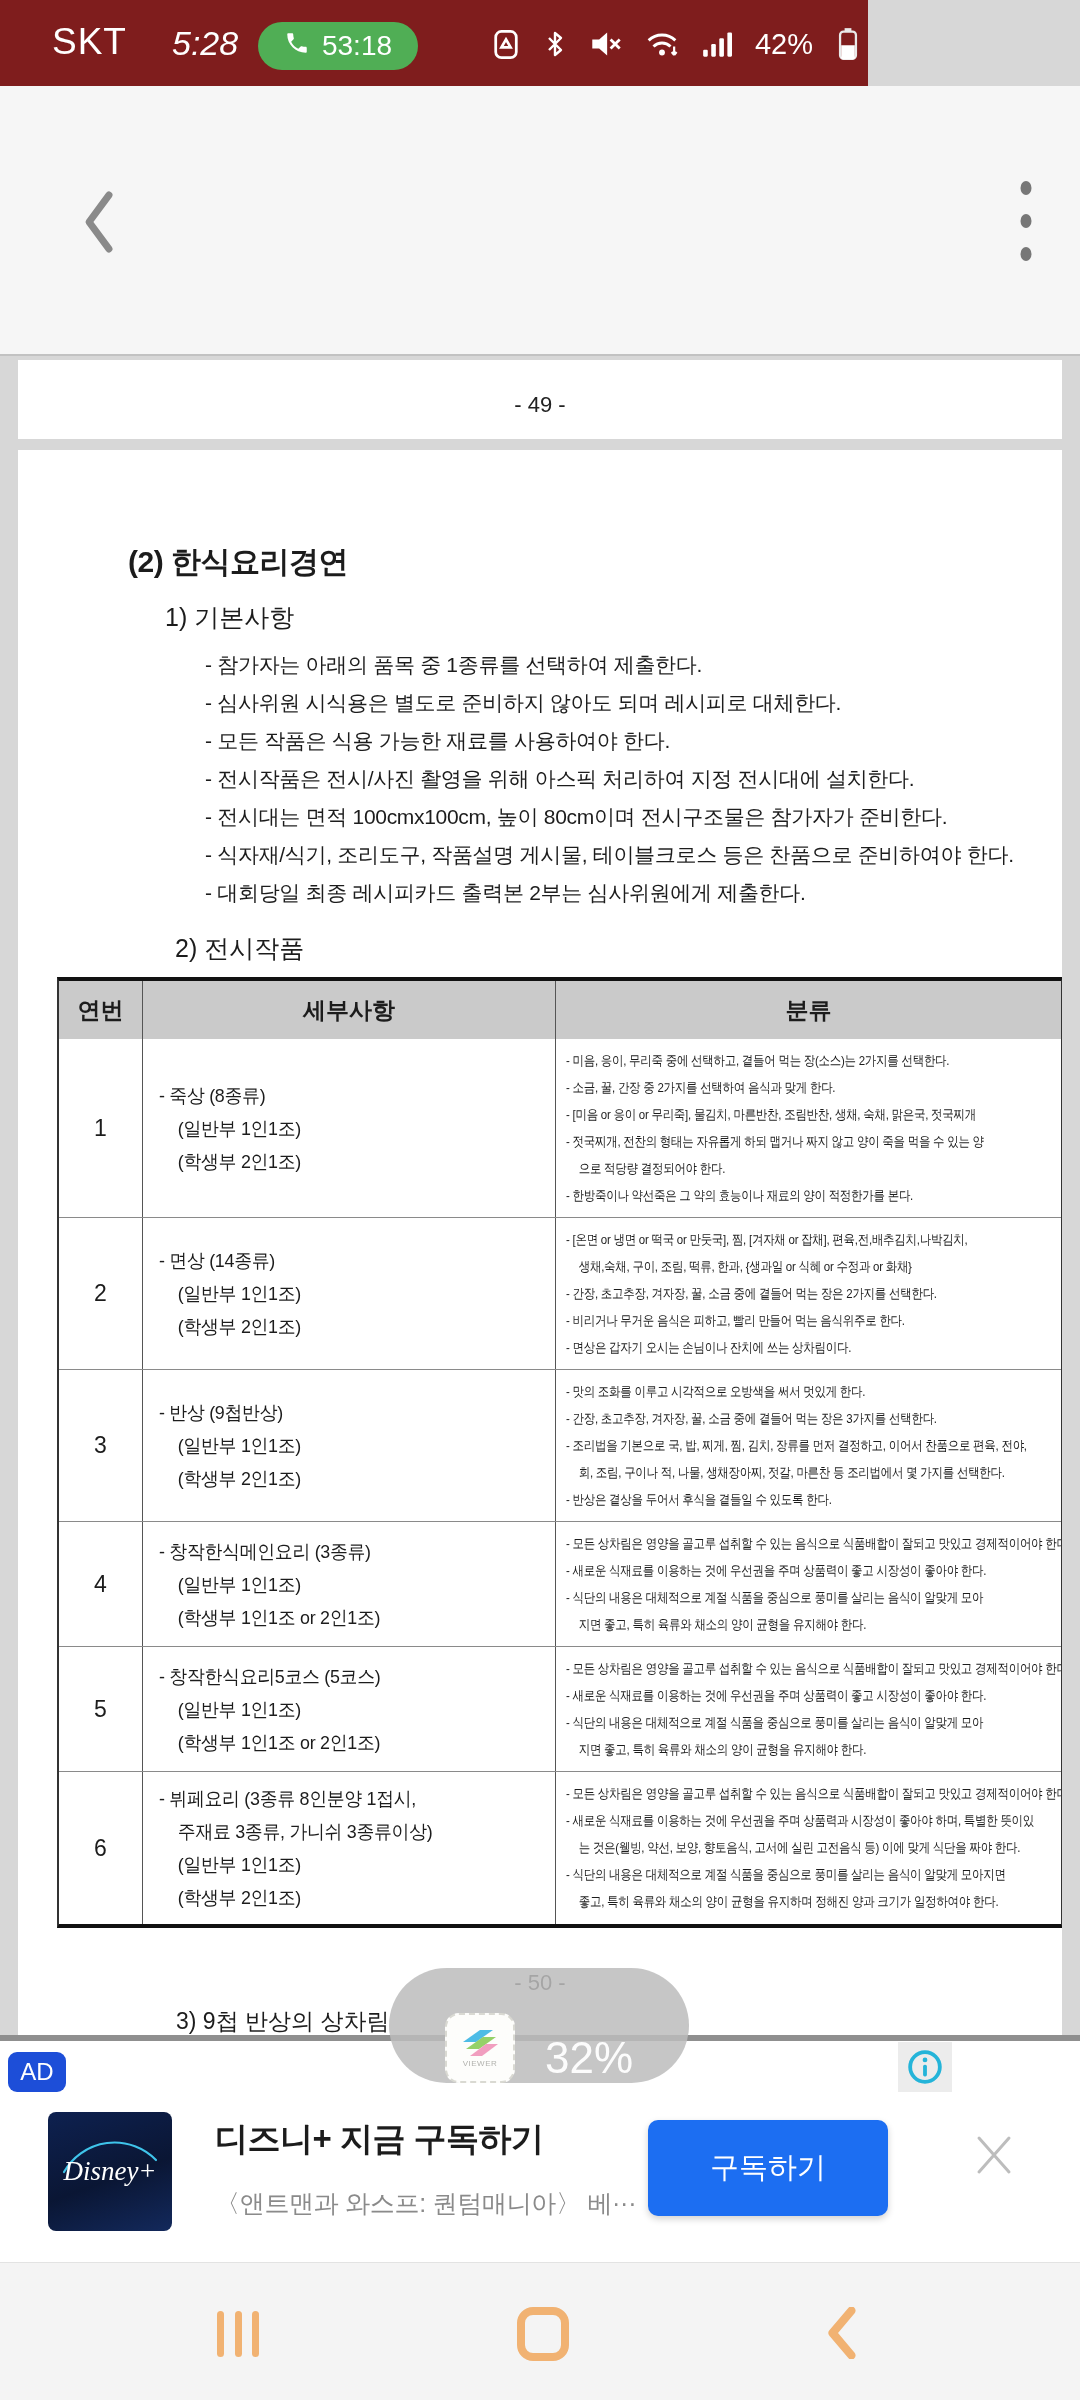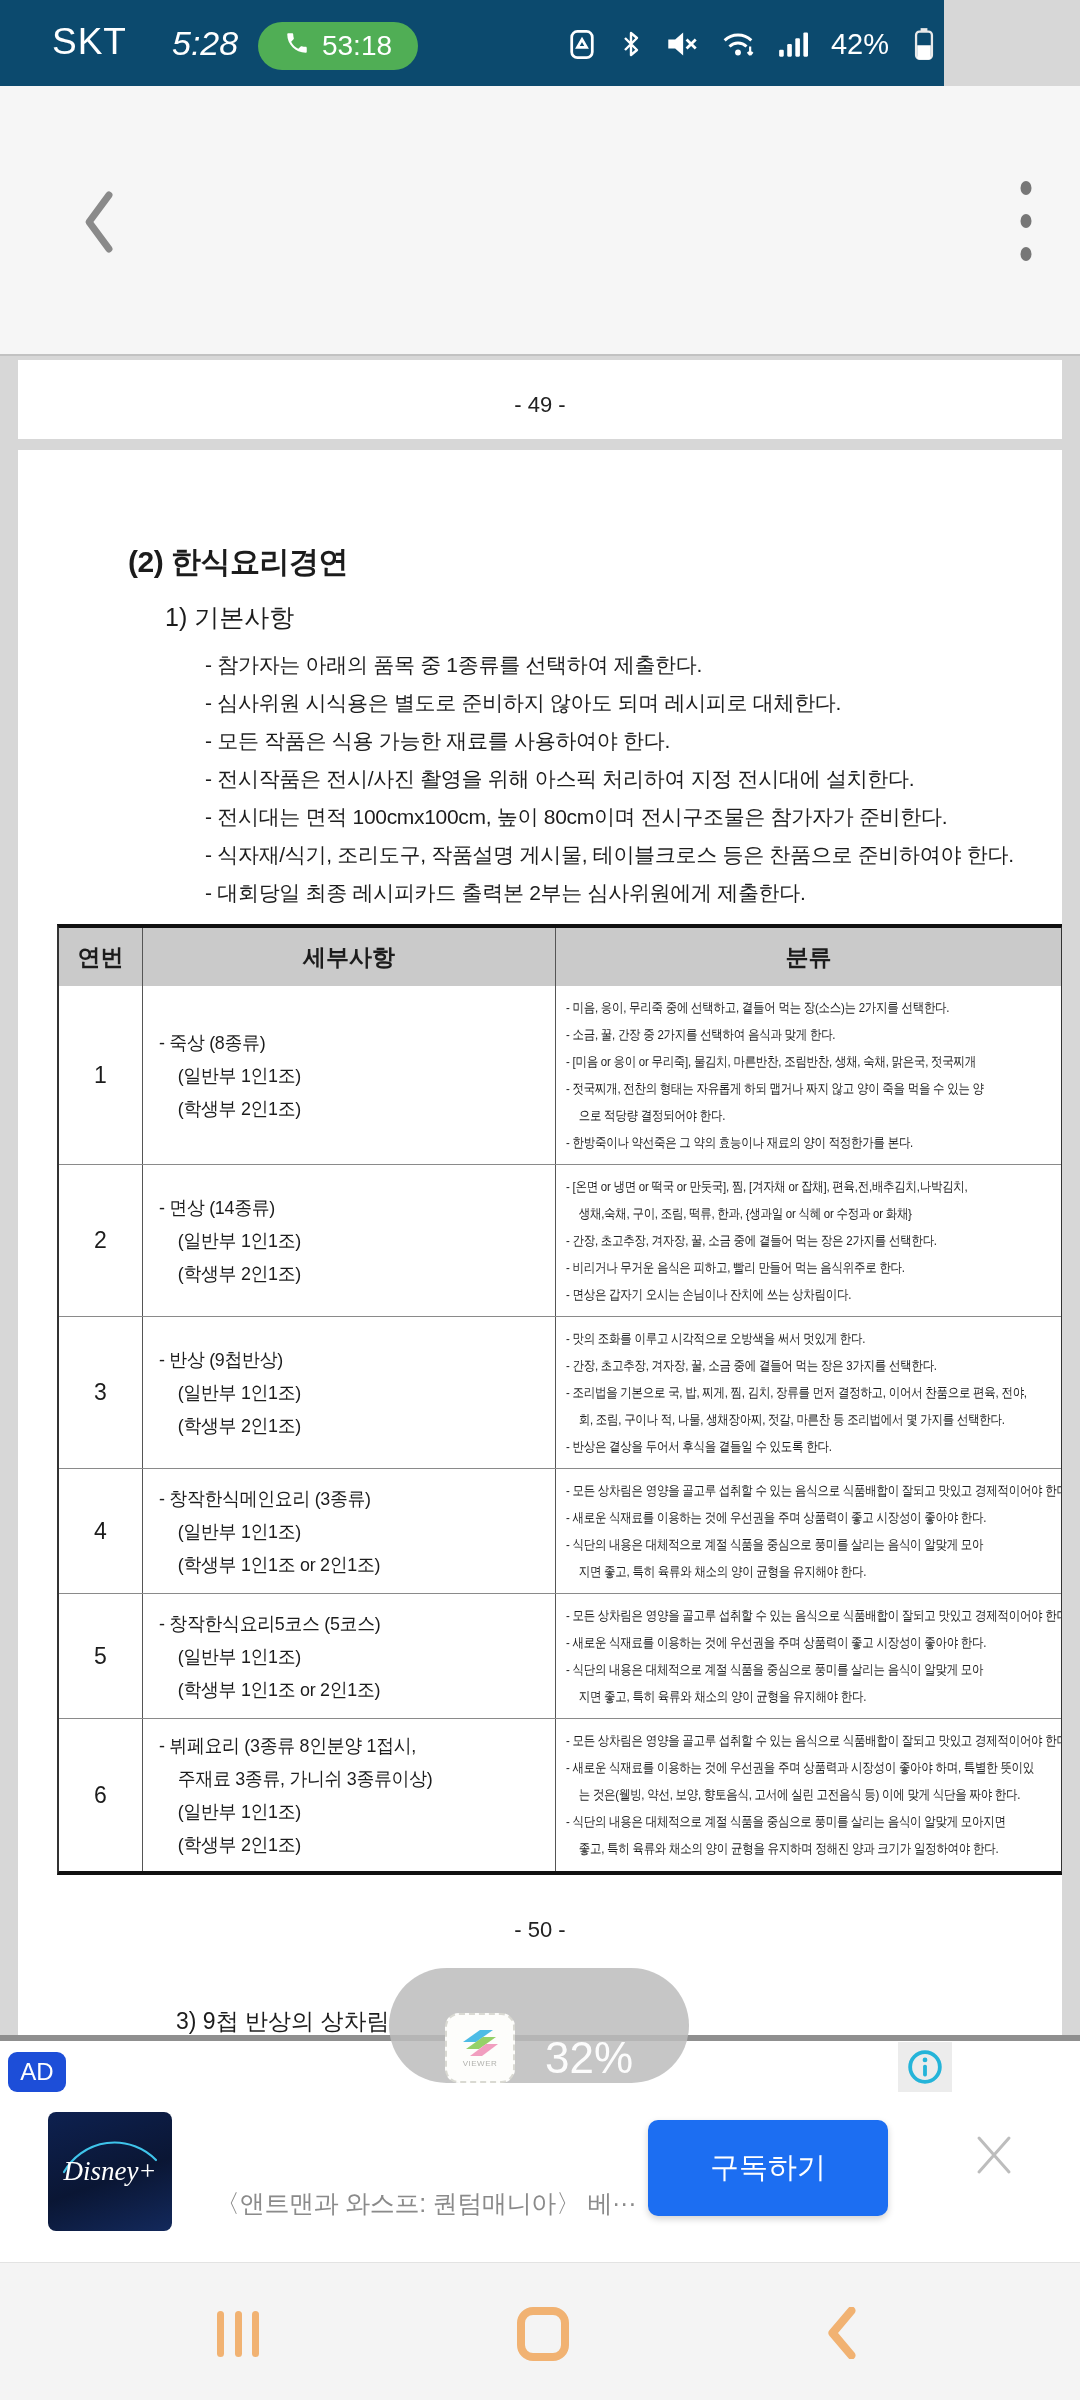--- a/index.html
+++ b/index.html
@@ -1,20 +1,20 @@
 <!DOCTYPE html>
 <html><head>
 <meta charset="utf-8">
 <style>
   html,body{margin:0;padding:0;background:#333;}
   .screen{position:relative;width:1080px;height:2400px;overflow:hidden;
           background:#d7d7d7;font-family:"Liberation Sans",sans-serif;color:#1c1c1c;}
 
   
-  .statusbar{position:absolute;left:0;top:0;width:944px;height:86px;background:#0c4a6e;}
+  .statusbar{position:absolute;left:0;top:0;width:868px;height:86px;background:#7f1d1d;}
   .sb-carrier{position:absolute;left:52px;top:21px;font-size:37px;color:#fff;letter-spacing:1px;}
   .sb-time{position:absolute;left:172px;top:24px;font-size:34px;color:#fff;font-style:italic;}
   .call-pill{position:absolute;left:258px;top:22px;width:160px;height:48px;border-radius:26px;
              background:#50ae55;display:flex;align-items:center;justify-content:center;gap:12px;}
   .call-pill span{color:#fff;font-size:28px;}
   .sb-icons{position:absolute;right:8px;top:24px;height:40px;display:flex;align-items:center;gap:23px;}
   .sb-icons svg{display:block;}
   .sb-batt-text{color:#fff;font-size:29px;}
 
   
@@ -174,20 +174,21 @@
       <div class="sec-label1">1) 기본사항</div>
       <div class="basic-list">
           <div class="bullet">- 참가자는 아래의 품목 중 1종류를 선택하여 제출한다.</div>
           <div class="bullet">- 심사위원 시식용은 별도로 준비하지 않아도 되며 레시피로 대체한다.</div>
           <div class="bullet">- 모든 작품은 식용 가능한 재료를 사용하여야 한다.</div>
           <div class="bullet">- 전시작품은 전시/사진 촬영을 위해 아스픽 처리하여 지정 전시대에 설치한다.</div>
           <div class="bullet">- 전시대는 면적 100cmx100cm, 높이 80cm이며 전시구조물은 참가자가 준비한다.</div>
           <div class="bullet">- 식자재/식기, 조리도구, 작품설명 게시물, 테이블크로스 등은 찬품으로 준비하여야 한다.</div>
           <div class="bullet">- 대회당일 최종 레시피카드 출력본 2부는 심사위원에게 제출한다.</div>
         </div>
+      <div class="sec-label2">2) 전시작품</div>
 
       <div class="etable">
         <div class="trow thead">
           <div class="cell">연번</div>
           <div class="cell">세부사항</div>
           <div class="cell">분류</div>
         </div>
         <div id="etable-body">
             <div class="trow">
               <div class="cell cno">1</div>
@@ -309,20 +310,21 @@
           <rect x="14.4" y="14" width="3.2" height="10" rx="1.4" fill="#24b4d9"></rect>
           <circle cx="16" cy="10" r="2" fill="#24b4d9"></circle>
         </svg>
     </div>
     <div class="ad-logo">
       <svg class="ad-logo-arc" width="104" height="50" viewBox="0 0 104 50" fill="none">
           <path d="M6 46 A 58 58 0 0 1 98 34" stroke="#3fc4ea" stroke-width="2.2" stroke-linecap="round"></path>
         </svg>
       <div class="ad-logo-inner">Disney+</div>
     </div>
+    <div class="ad-title">디즈니+ 지금 구독하기</div>
     <div class="ad-sub">〈앤트맨과 와스프: 퀀텀매니아〉 베···</div>
     <div class="ad-cta">구독하기</div>
     <div class="ad-close">
       <svg width="42" height="42" viewBox="0 0 42 42">
           <path d="M6 4l30 34M36 4L6 38" stroke="#bdbdbd" stroke-width="3" stroke-linecap="round" fill="none"></path>
         </svg>
     </div>
   </div>
 
   <div class="nav">

